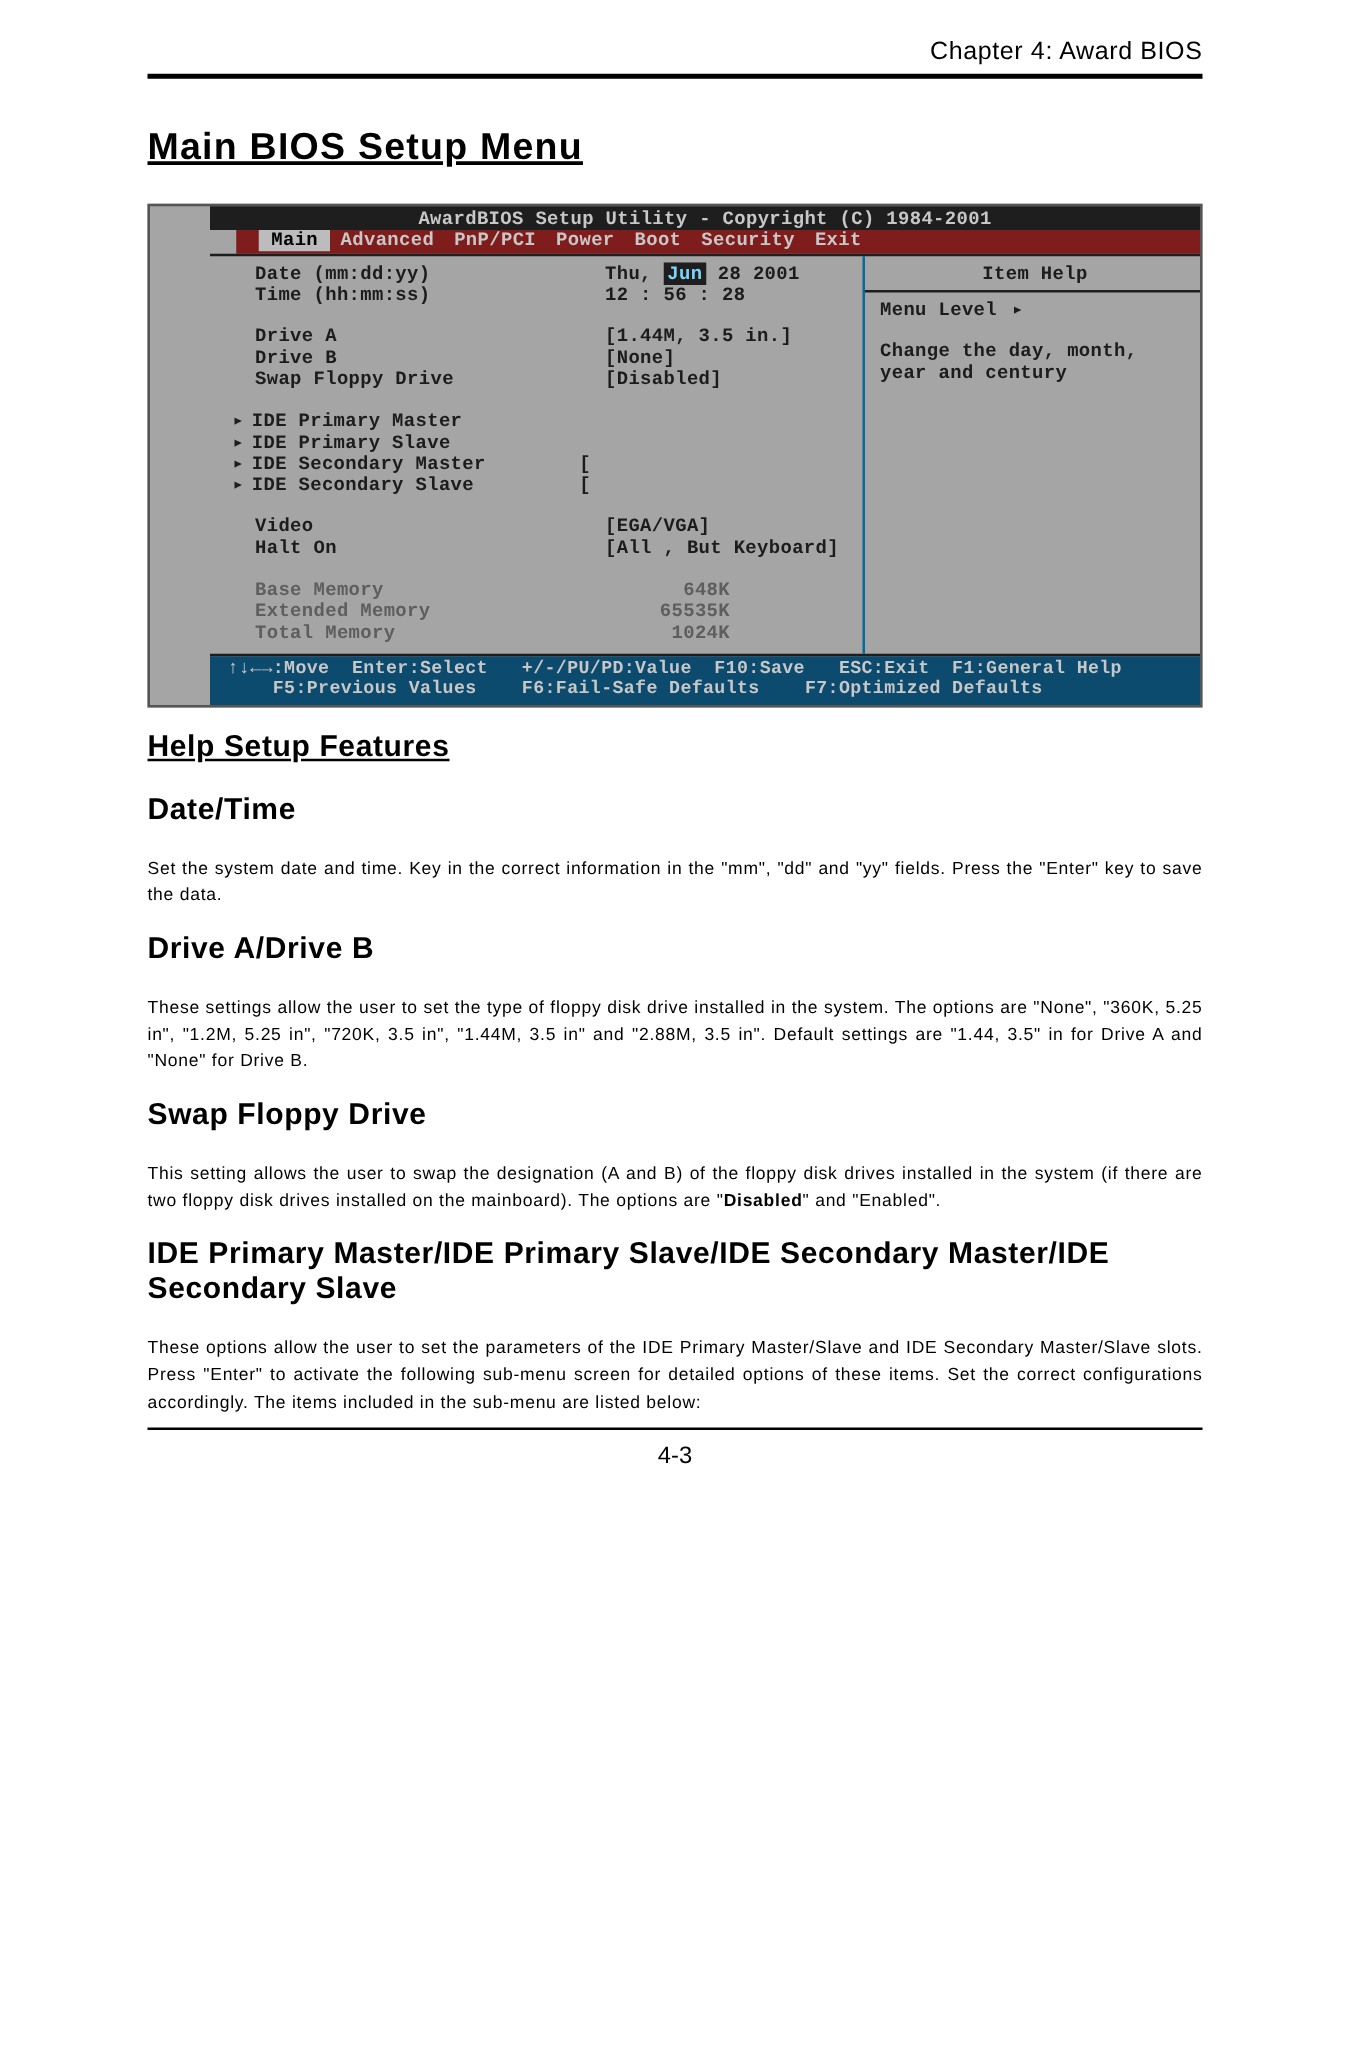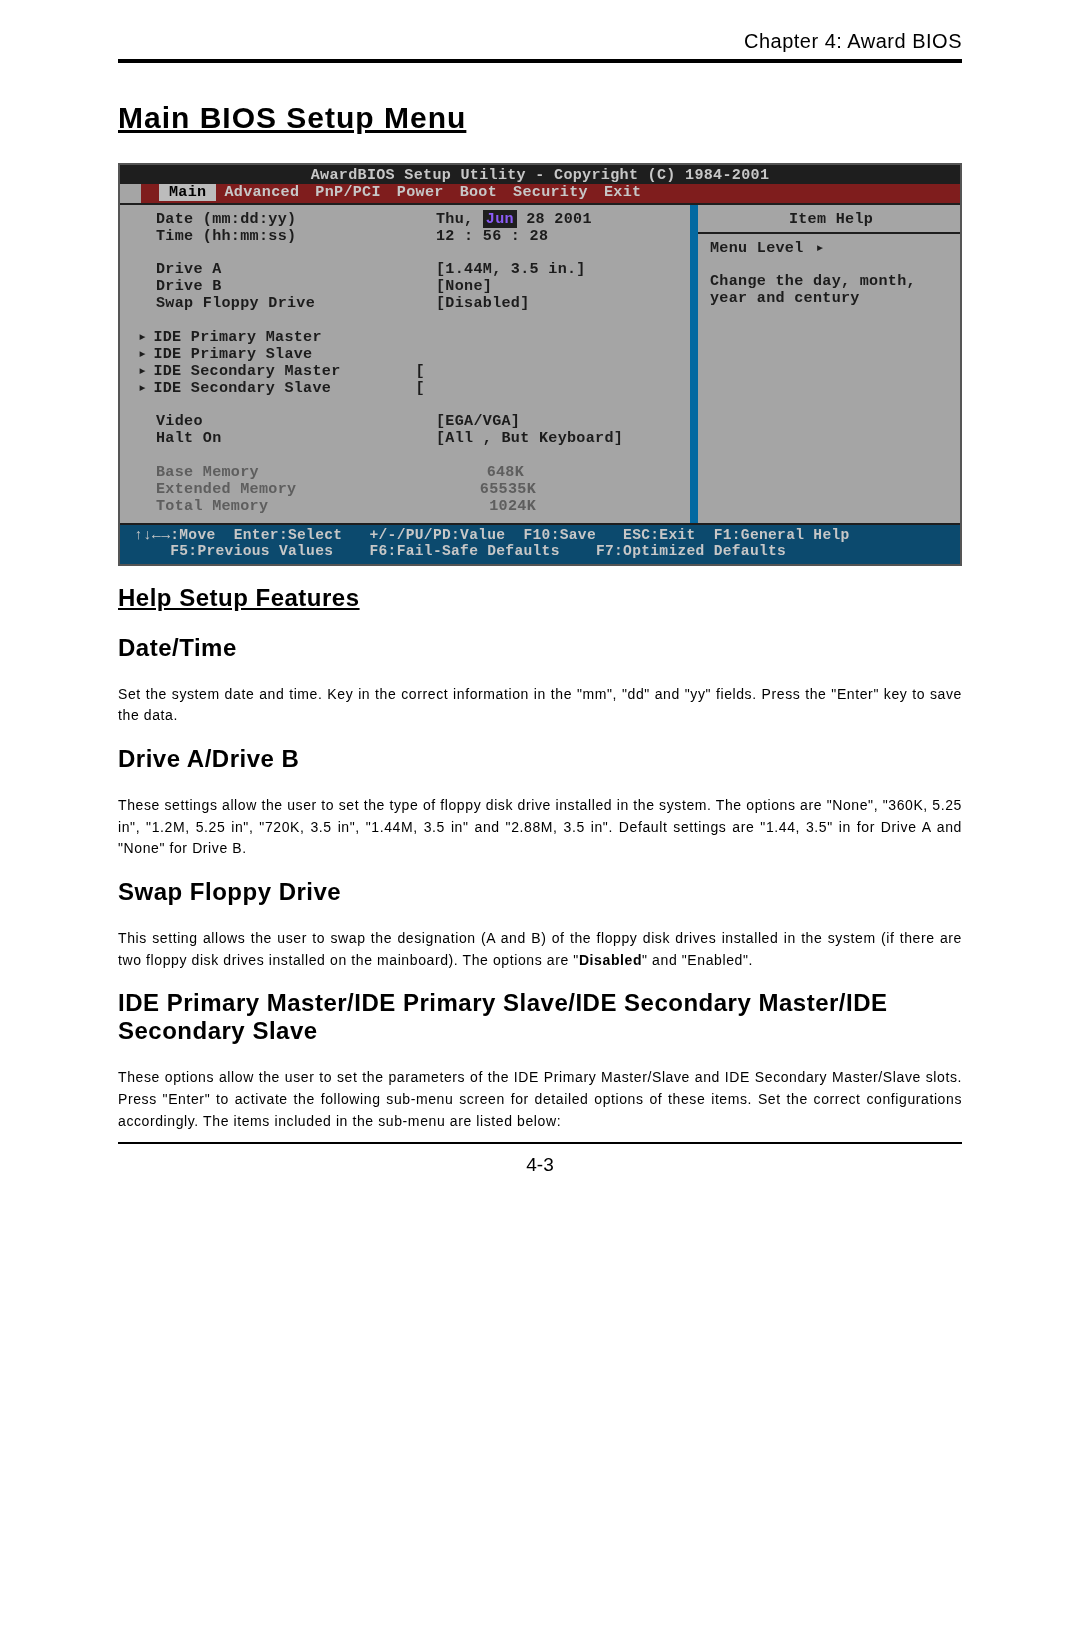--- a/index.html
+++ b/index.html
@@ -65,20 +65,21 @@
   .bios {
     width: 100%;
     background: #a5a5a5;
     border: 2px solid #555;
     font-family: "Courier New", monospace;
     font-size: 15.1px;
     font-weight: bold;
     line-height: 1.12;
     color: #1c1c1c;
     letter-spacing: 0.3px;
+    padding-left: 48px;
   }
   .bios .title-bar {
     background: #1e1e1e;
     color: #c7c7c7;
     text-align: center;
     padding: 2px 6px 0 6px;
   }
   .bios .menubar {
     background: #7f1d1d;
     padding: 0 6px 2px 18px;
@@ -98,30 +99,30 @@
     display: flex;
     border-top: 2px solid #1e1e1e;
     border-bottom: 2px solid #1e1e1e;
   }
   .b-left {
     flex: 1 1 auto;
     padding: 6px 6px 8px 18px;
   }
   .b-right {
     width: 270px;
-    border-left: 8px solid #0369a1;
+    border-left: 2px solid #0369a1;
     padding: 6px 8px 8px 12px;
   }
   .row { display: flex; white-space: pre; }
   .row .lab { width: 280px; }
   .row .val { flex: 1; }
   .tri::before { content: "\25B8"; margin-right: 6px; }
   .ind { padding-left: 18px; }
   .dim { color: #5e5e5e; gap: 20px; }
-  .date-sel { background: #1e1e1e; color: #8b5cf6; padding: 0 3px; }
+  .date-sel { background: #1e1e1e; color: #7dd3fc; padding: 0 3px; }
   .footer {
     background: #0c4a6e;
     color: #c7c7c7;
     padding: 2px 10px 4px 14px;
     text-align: left;
     white-space: pre;
     font-size: 14.6px;
   }
   .menu-lvl-arrow::after {
     content: "\25B8";
@@ -175,21 +176,21 @@
           <span class="lab">Video</span>
           <span class="val">[EGA/VGA]</span>
         </div>
         <div class="row ind">
           <span class="lab">Halt On</span>
           <span class="val">[All , But Keyboard]</span>
         </div>
         <div class="row">&nbsp;</div>
         <div class="row ind dim">
           <span class="lab">Base Memory</span>
-          <span class="val" style="text-align:center;width:80px;flex:0 0 80px">  648K</span>
+          <span class="val" style="text-align:right;width:80px;flex:0 0 80px">  648K</span>
         </div>
         <div class="row ind dim">
           <span class="lab">Extended Memory</span>
           <span class="val" style="text-align:right;width:80px;flex:0 0 80px">65535K</span>
         </div>
         <div class="row ind dim">
           <span class="lab">Total Memory</span>
           <span class="val" style="text-align:right;width:80px;flex:0 0 80px"> 1024K</span>
         </div>
       </div>

